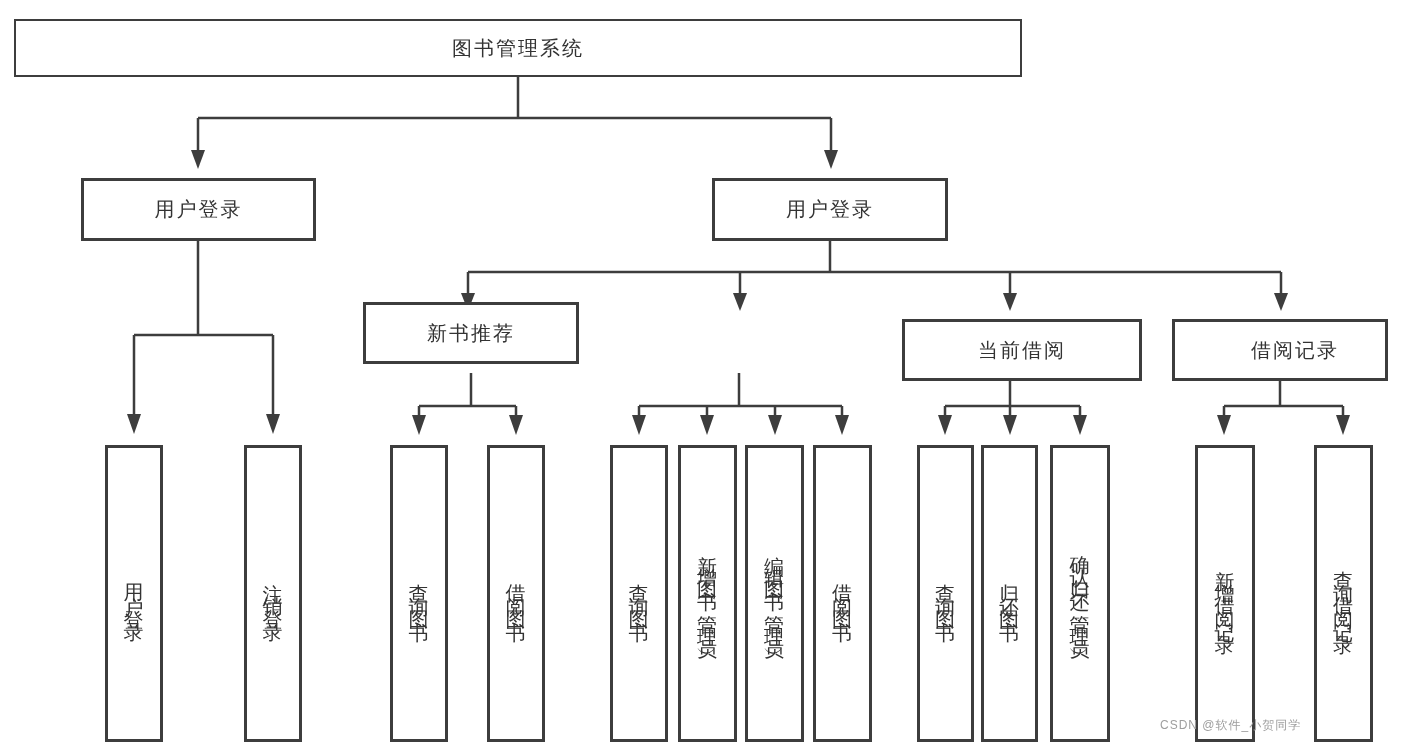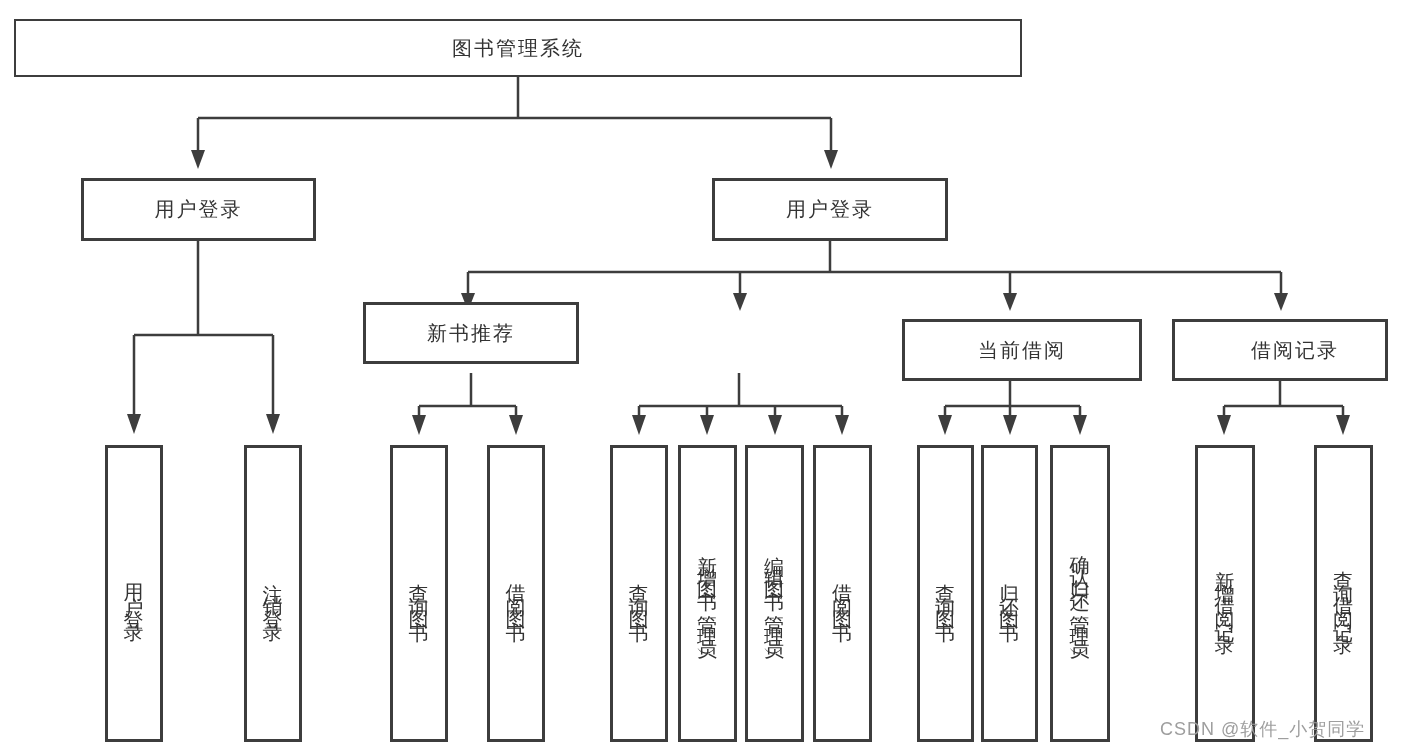--- a/index.html
+++ b/index.html
@@ -40,21 +40,21 @@
     writing-mode:vertical-rl;
     text-orientation:mixed;
     line-height:1.1;
     letter-spacing:13px;
     white-space:nowrap;
   }
   .vlabel.long{letter-spacing:12px;}
   .watermark{
     position:absolute;
     left:1160px;top:717px;
-    font-size:18px;
+    font-size:12px;
     letter-spacing:1px;
     color:var(--wm);
     z-index:5;
     white-space:nowrap;
     text-align:right;
   }
 </style>
 </head>
 <body>
 

